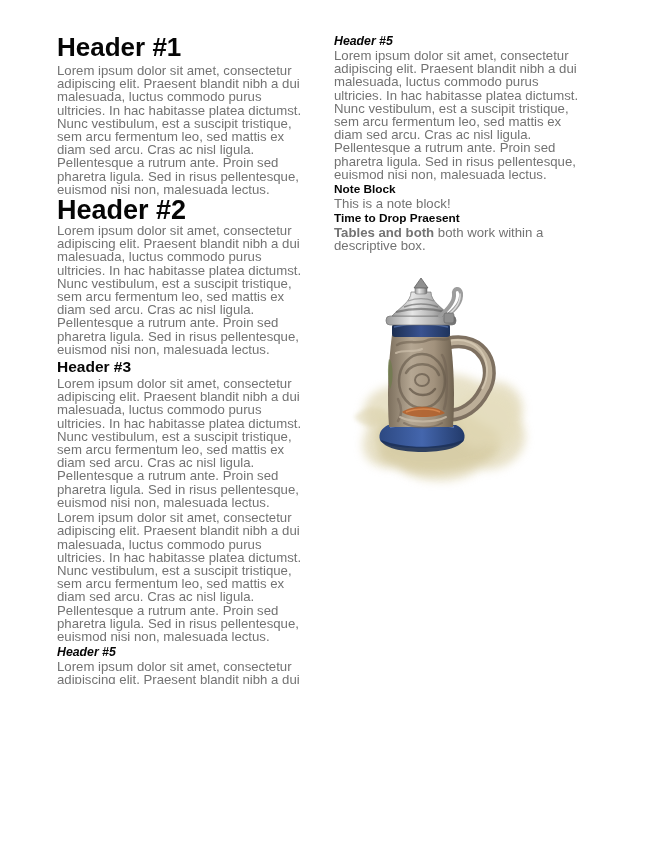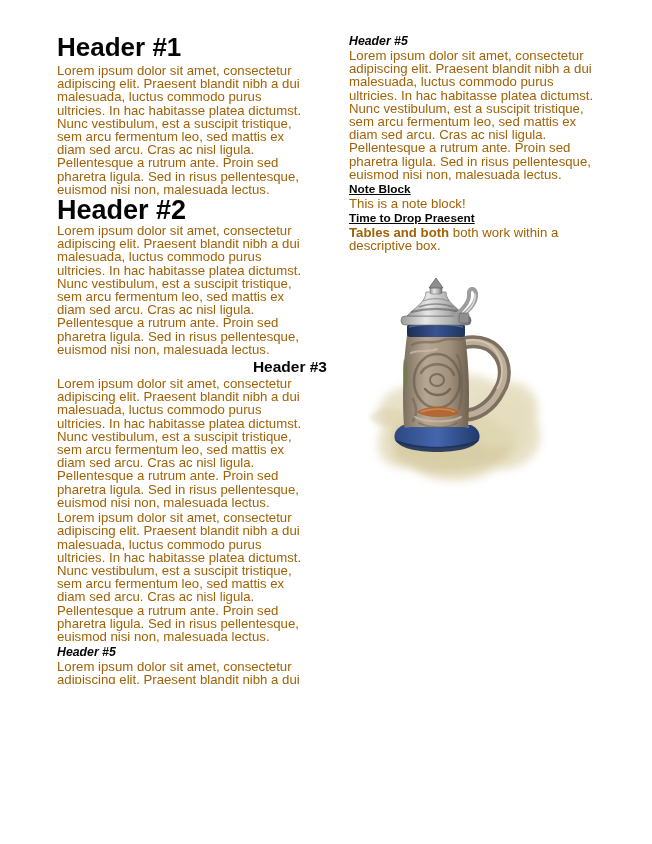--- a/index.html
+++ b/index.html
@@ -3,42 +3,42 @@
 <meta charset="utf-8">
 <style>
   html,body{margin:0;padding:0;background:#ffffff;}
   .page{
     position:relative;
     width:652px;height:684px;
     background:#ffffff;
     box-sizing:border-box;
     padding:33px 38px 0 57px;
     display:flex;
-    gap:22px;
+    gap:7px;
     font-family:"Liberation Sans","DejaVu Sans",sans-serif;
     color:#3b3b3b;
     overflow:hidden;
   }
   .col{box-sizing:border-box;}
   .col-left{width:270px;flex:0 0 270px;}
   .col-right{width:280px;flex:0 0 280px;}
   p.body{
     margin:0 0 2px 0;
     font-size:13.2px;
     line-height:13.2px;
     white-space:pre-line;
-    color:#a16207;
+    color:#737373;
   }
   h1,h2,h3,h4,h5,h6{color:#060606;font-weight:700;}
   h1{font-size:26px;line-height:28px;margin:0 0 3px 0;}
   h2{font-size:27px;line-height:24px;margin:0 0 2px 0;}
-  h3{font-size:15.5px;line-height:18px;margin:1px 0 1px 0;text-align:right;}
+  h3{font-size:15.5px;line-height:18px;margin:1px 0 1px 0;}
   h4{font-size:14px;line-height:16px;margin:1px 0 1px 0;}
   h5{font-size:12.3px;line-height:14px;margin:1px 0 1px 0;font-style:italic;}
-  h6{font-size:11.8px;line-height:13px;margin:2px 0 1px 0;text-decoration:underline;}
+  h6{font-size:11.8px;line-height:13px;margin:2px 0 1px 0;}
   .lead-bold{font-weight:700;}
   figure.illustration{
     margin:24px 0 0 10px;
     width:192px;height:214px;
     padding:0;
   }
 </style>
 </head>
 <body>
 

